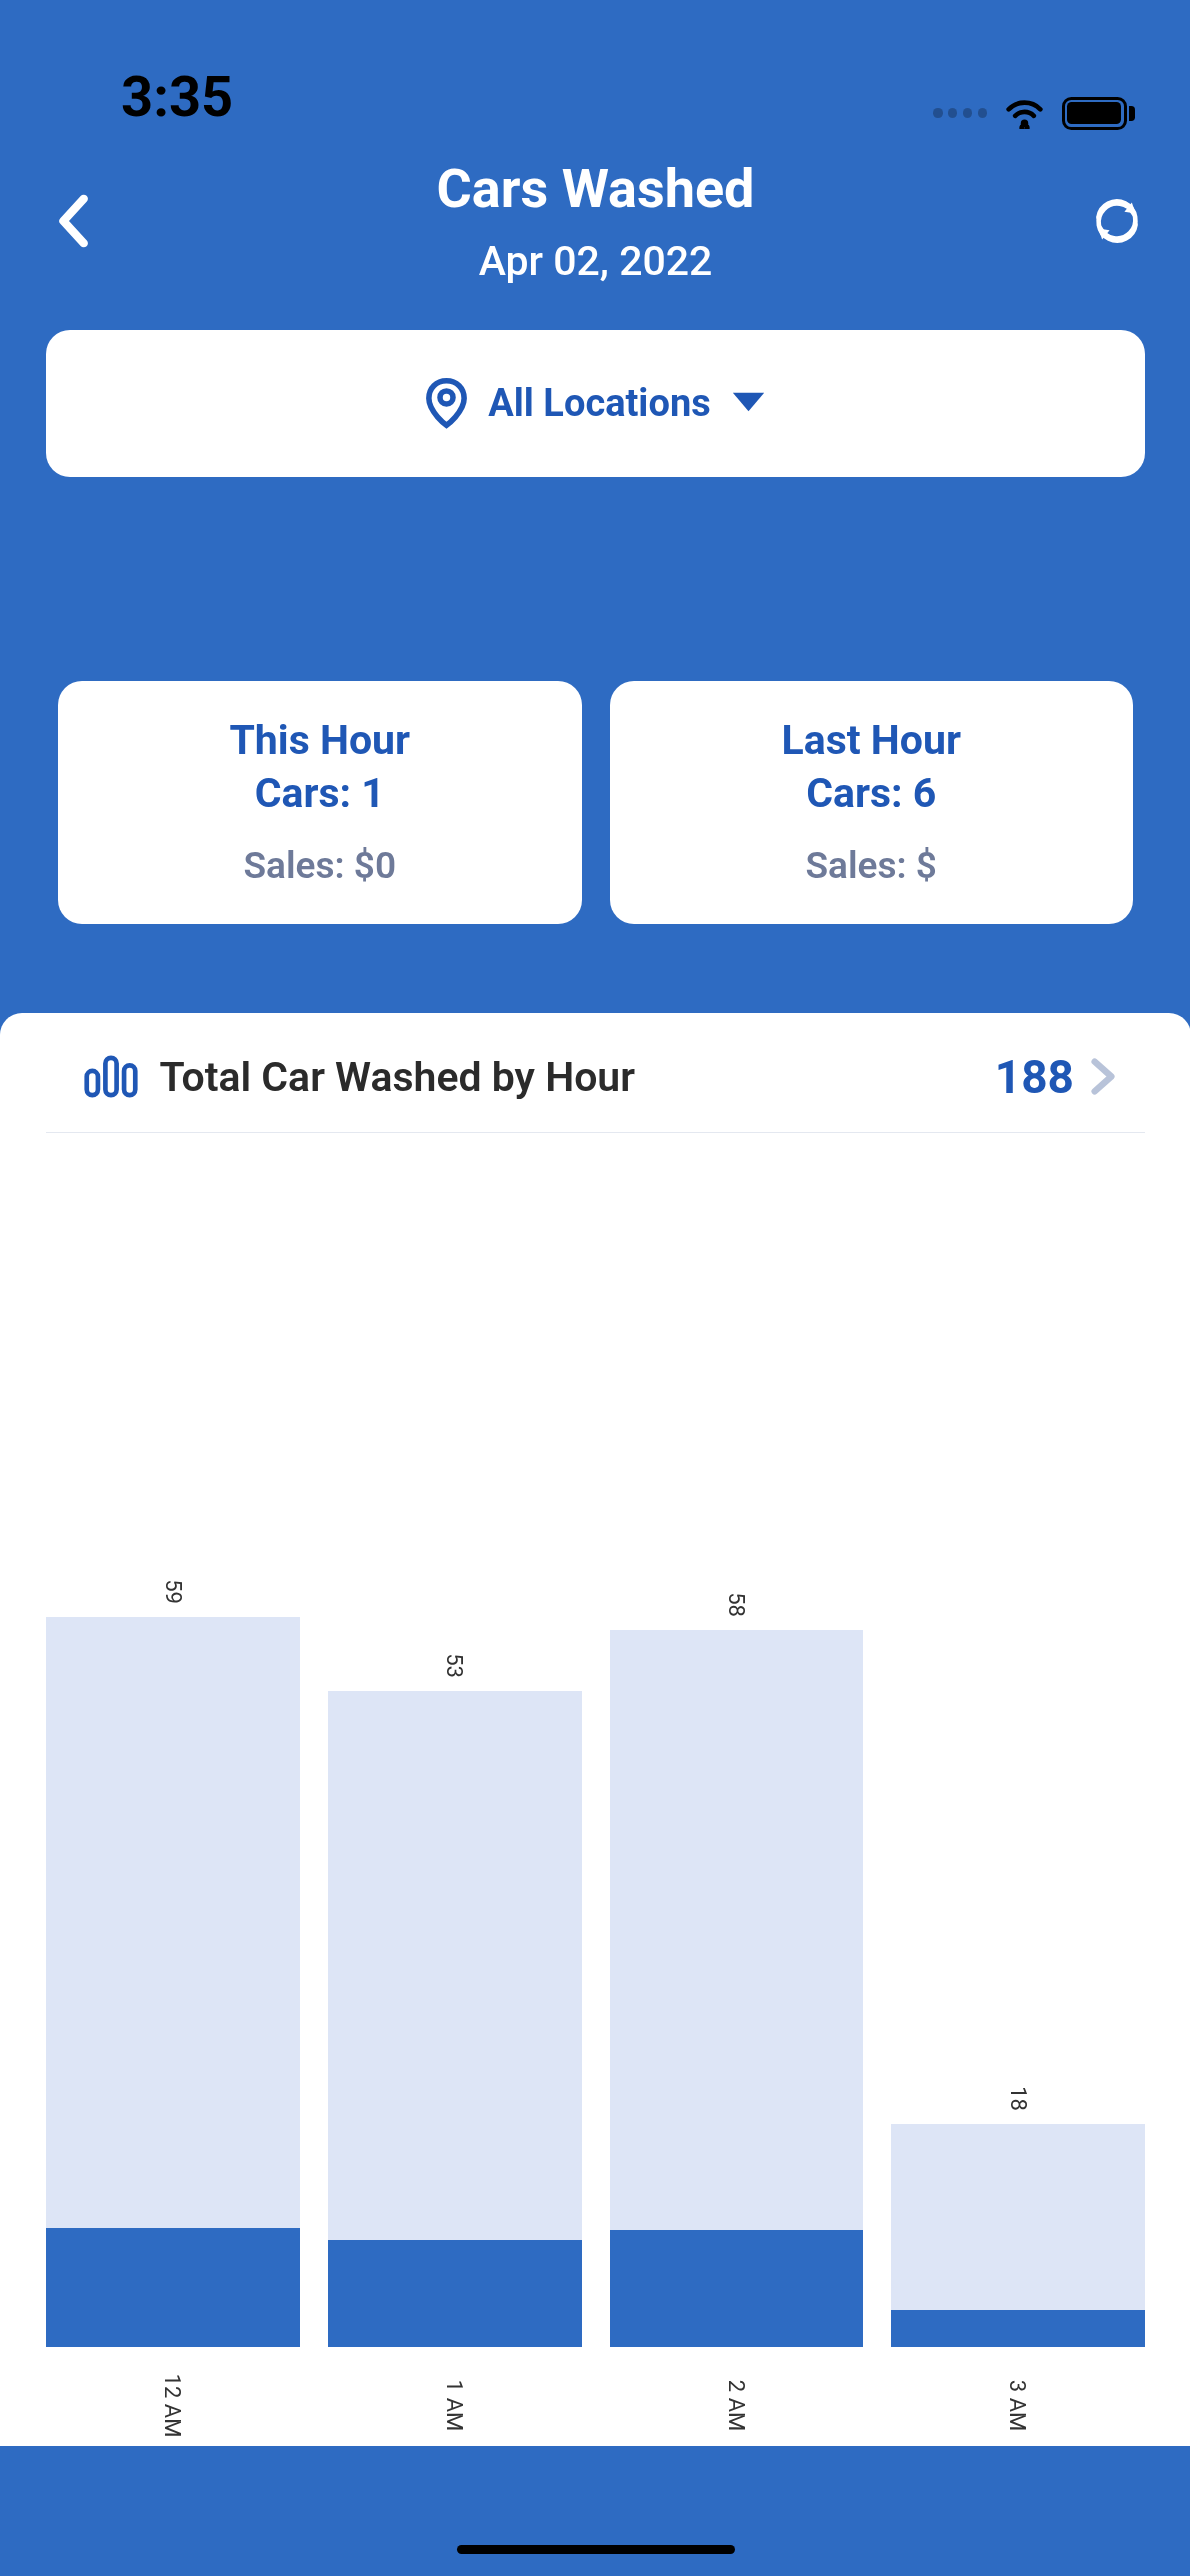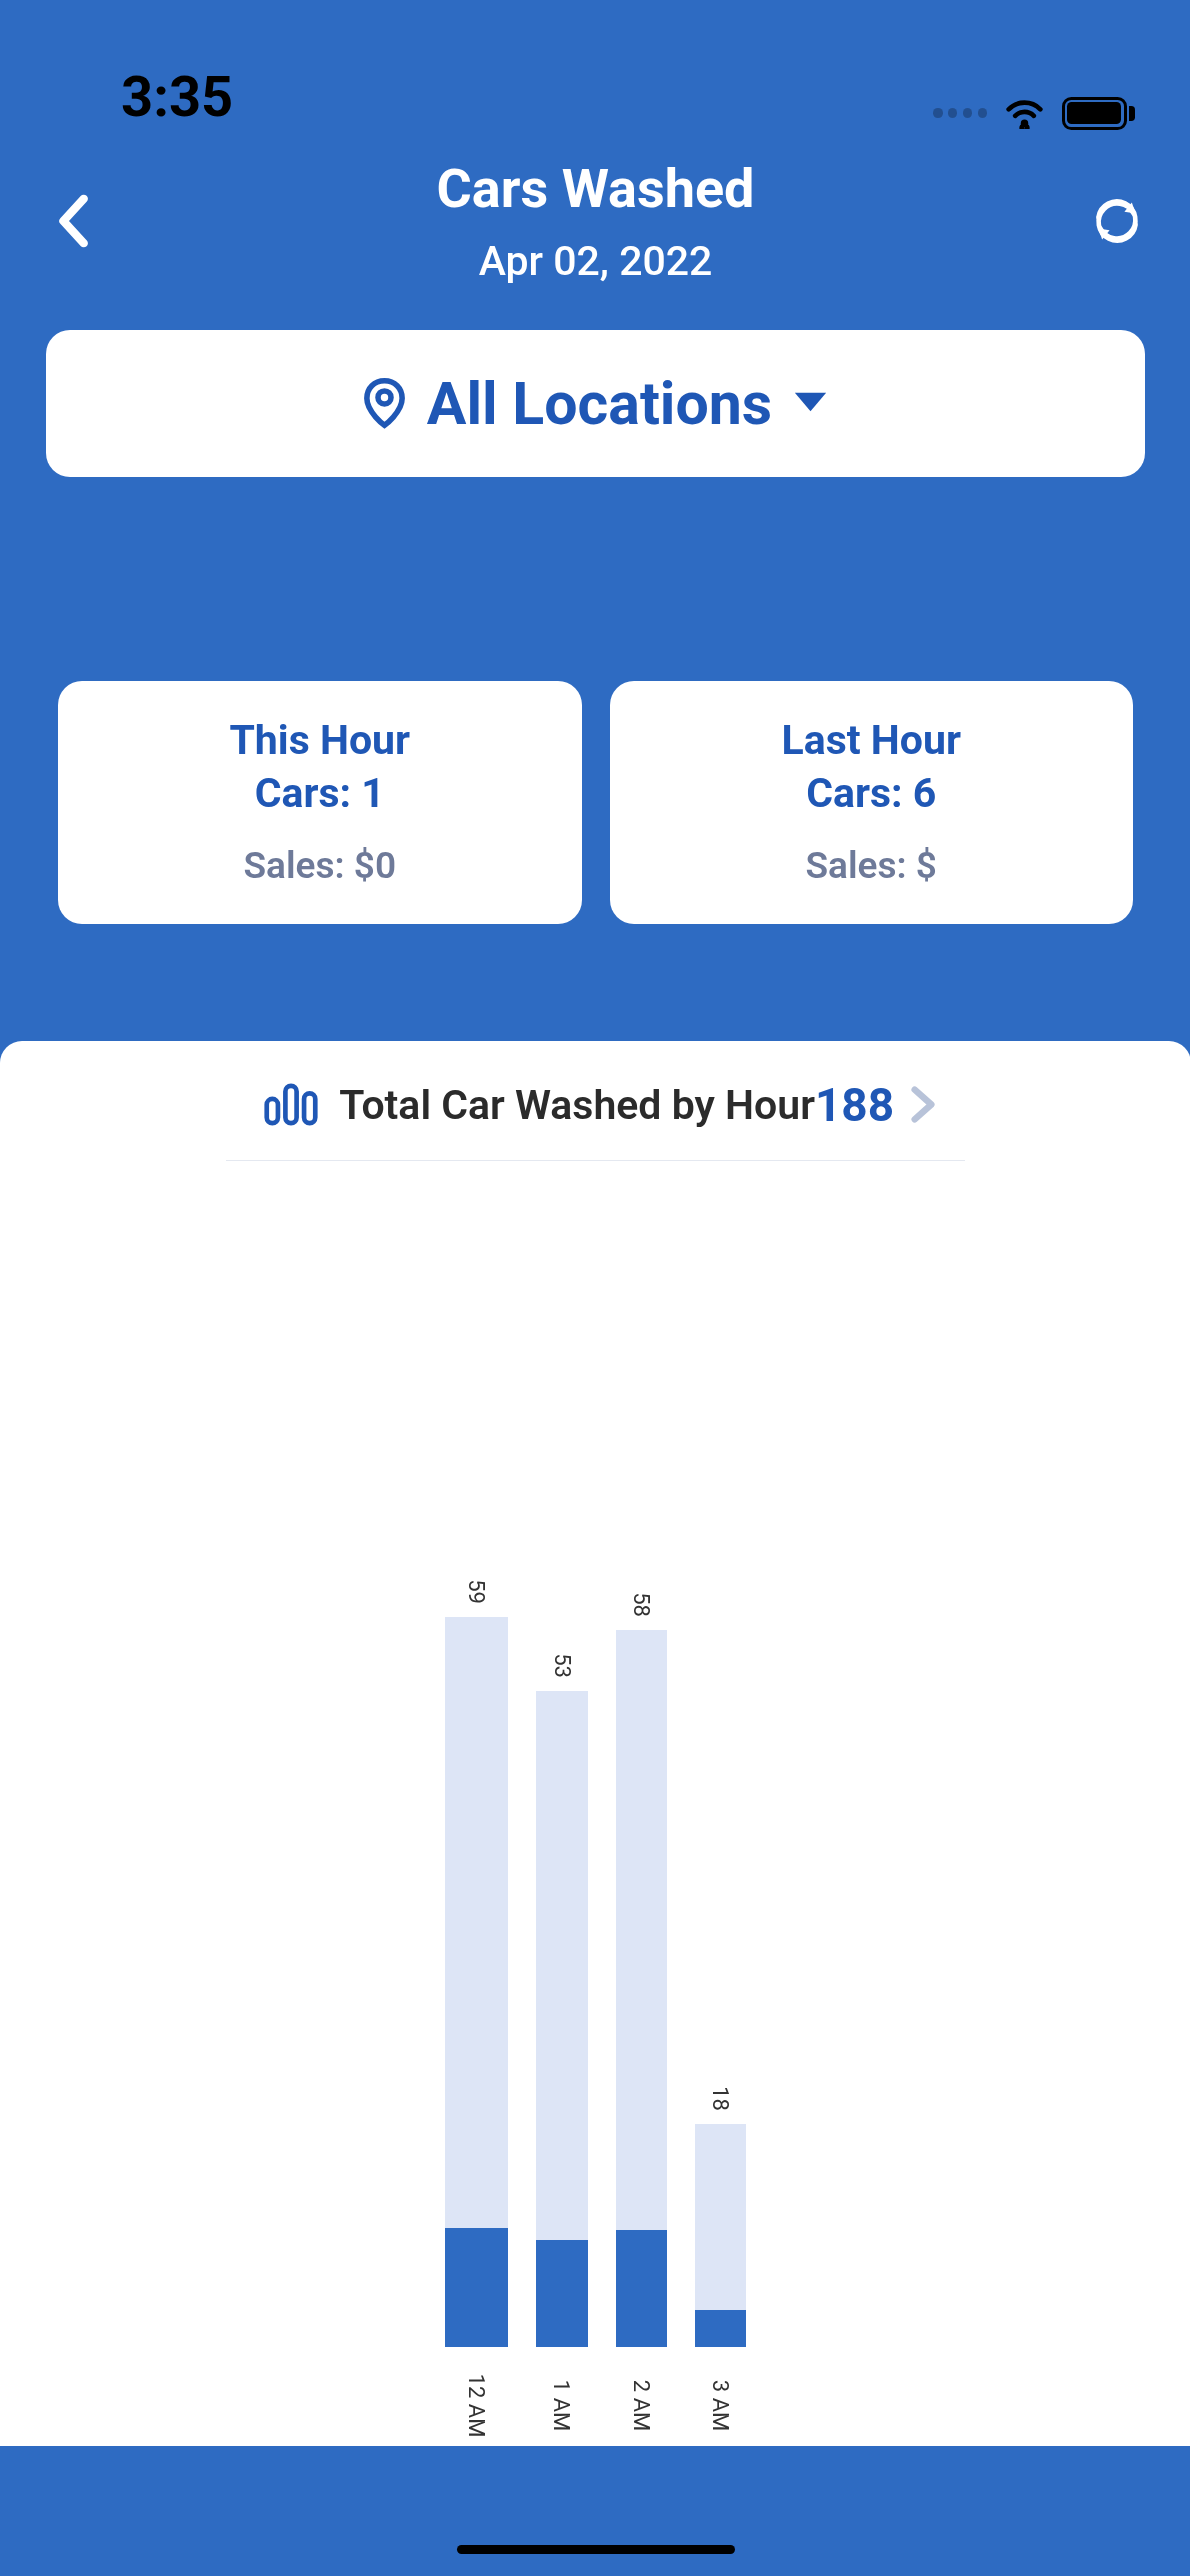--- a/index.html
+++ b/index.html
@@ -36,21 +36,21 @@
   .location-dd {
     margin: 16.7px 46px 0 46px;
     background: #fff;
     border-radius: 24px;
     height: 147px;
     display: flex;
     align-items: center;
     justify-content: center;
     gap: 20.4px;
   }
-  .location-dd .label { font-size: 59px; font-weight: 700; color: #1f57b5; }
+  .location-dd .label { font-size: 38px; font-weight: 700; color: #1f57b5; }
 
   
   .cards-row {
     display: flex;
     gap: 28px;
     padding: 0 58px;
     margin-top: 204px;
   }
   .stat-card {
     flex: 1;
@@ -59,26 +59,25 @@
     padding: 33px 18.5px 37px 18.5px;
     text-align: center;
   }
   .stat-card .l1, .stat-card .l2 { font-size: 41px; font-weight: 700; color: #1f57b5; line-height: 1.3; }
   .stat-card .l3 { font-size: 37px; font-weight: 600; color: #6e7a99; margin-top: 23px; }
 
   
   .chart-panel {
     background: #fff;
     border-radius: 22px 22px 0 0;
-    margin-top: 117px;
+    margin-top: 89px;
     flex: 1;
     padding: 37px 0 0 0;
     display: flex;
     flex-direction: column;
-    align-items: center;
   }
   .chart-header {
     display: flex;
     align-items: center;
     padding: 0 28px 28px 37px;
     border-bottom: 1.9px solid #e4e8f0;
     margin: 0 46px;
   }
   .chart-icon { margin-right: 20.4px; }
   .chart-title { font-size: 41px; font-weight: 600; color: #2b2b2b; flex: 1; }

